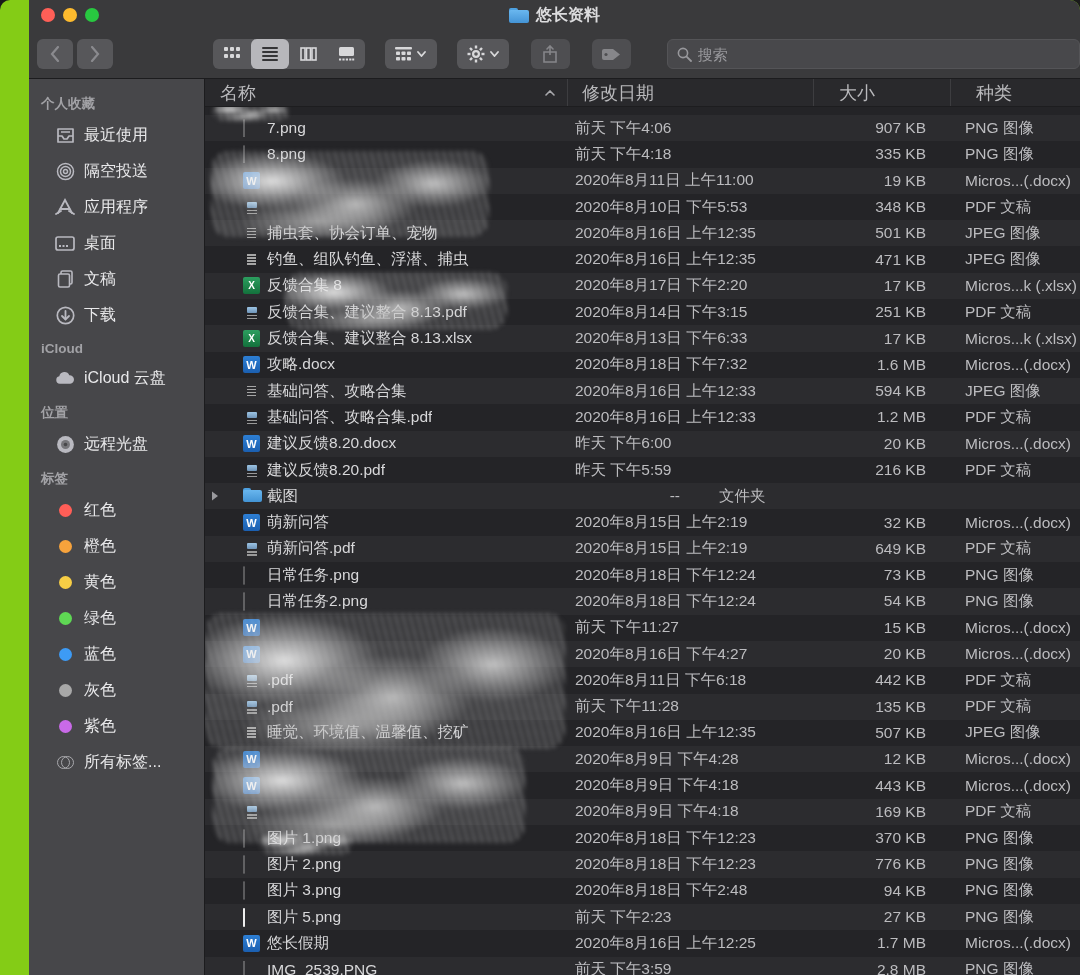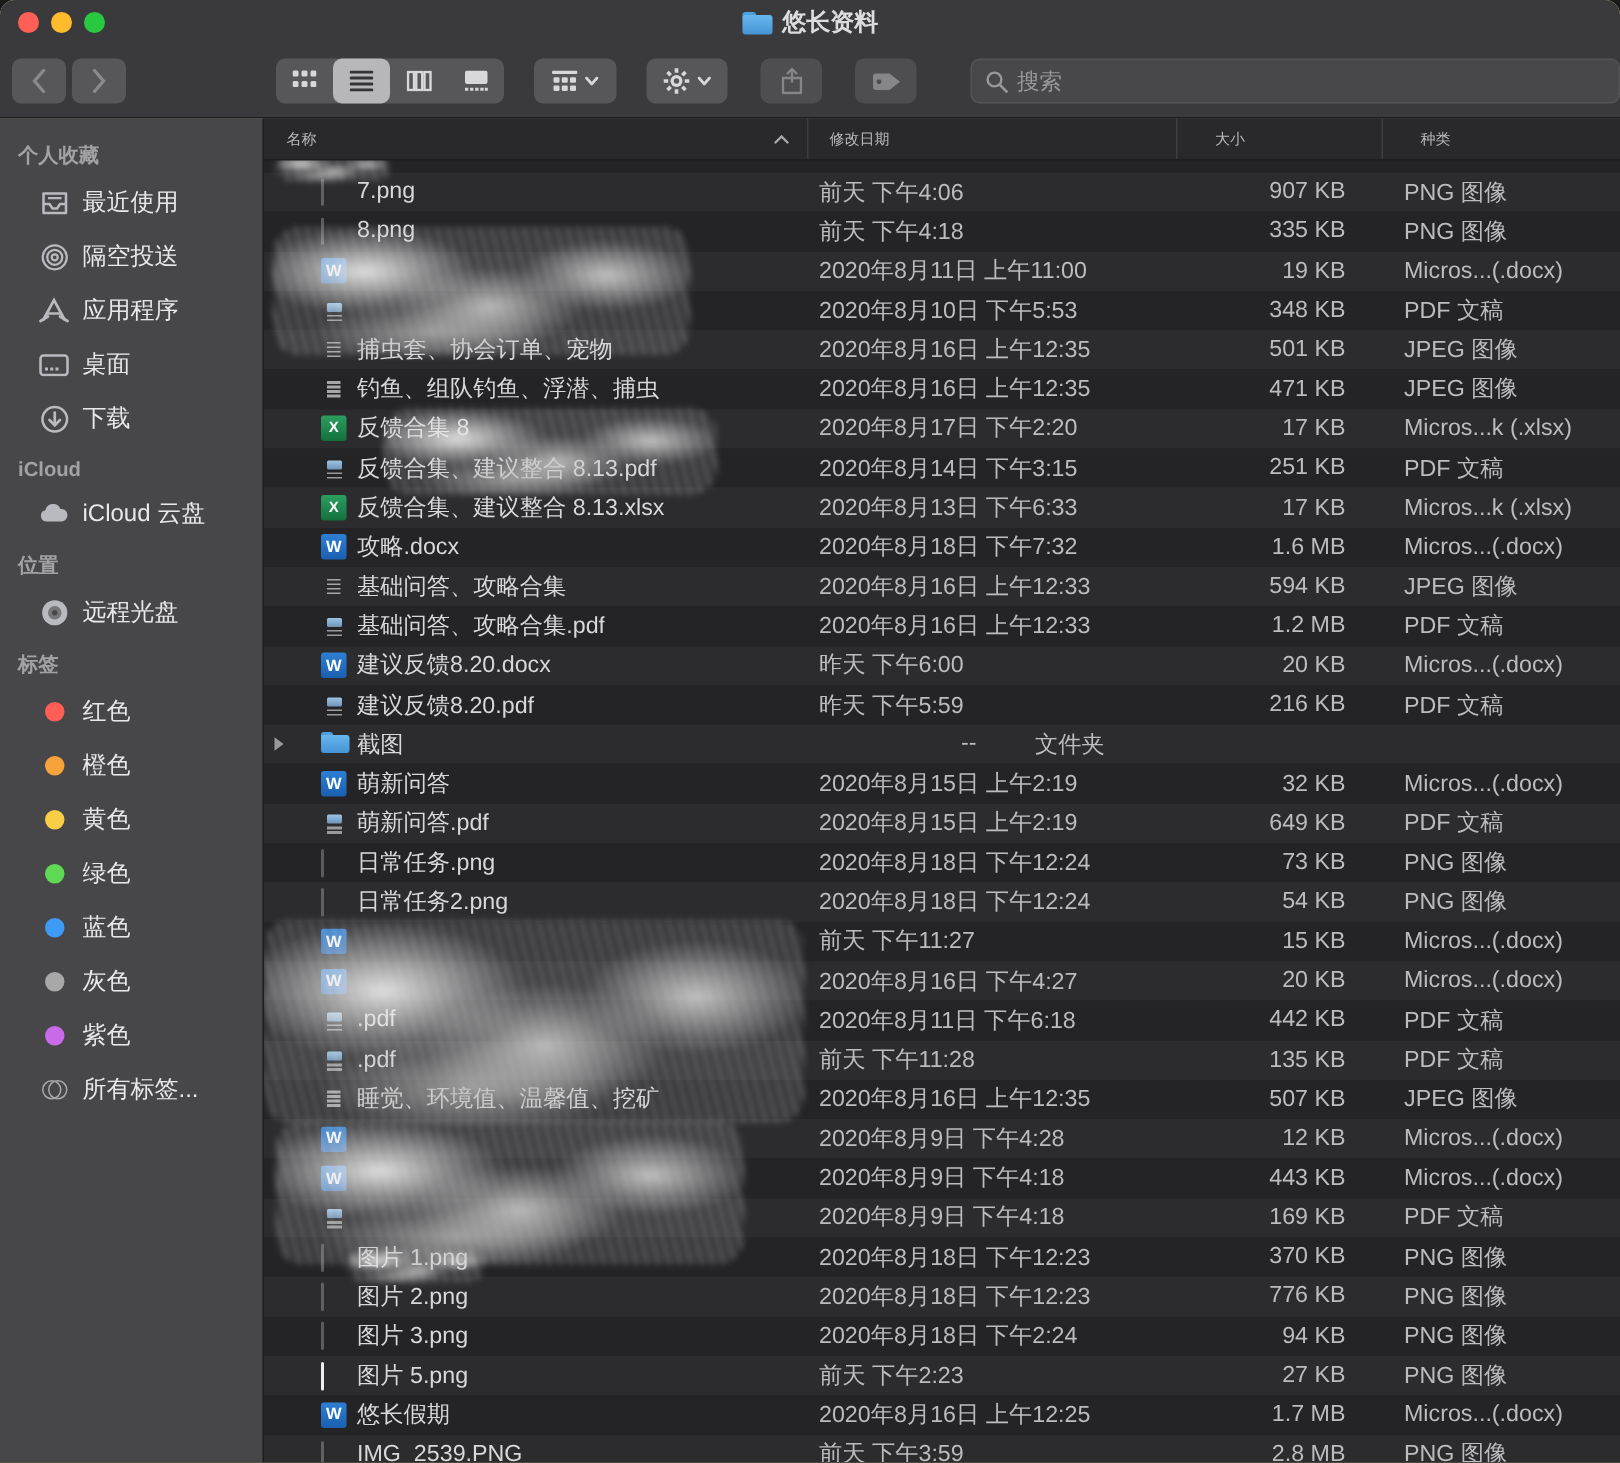--- a/index.html
+++ b/index.html
@@ -1,19 +1,19 @@
 <!DOCTYPE html>
 <html><head>
 <meta charset="utf-8">
 <style>
   * { margin:0; padding:0; box-sizing:border-box; }
   html,body { width:1080px; height:975px; overflow:hidden; background:#1a1a1a;
     font-family:"Liberation Sans","DejaVu Sans",sans-serif; }
-  .window { width:1080px; height:975px; background:#fef9c3; border-radius:10px 10px 0 0;
-    overflow:hidden; display:flex; flex-direction:column; }
+  .window { width:1080px; height:975px; background:#84cc16; border-radius:10px 10px 0 0;
+    overflow:hidden; display:flex; flex-direction:column;padding-left:29px; }
 
   
   .chrome { background:#3a3a3c; border-bottom:1px solid #1c1c1e; flex:0 0 78px; }
   .titlebar { height:30px; display:flex; align-items:center; position:relative; }
   .traffic { display:flex; gap:8px; margin-left:12px; }
   .light { width:14px; height:14px; border-radius:50%; }
   .title-wrap { position:absolute; left:0; right:0; top:0; height:30px;
     display:flex; align-items:center; justify-content:center; gap:7px; pointer-events:none; }
   .title-folder { width:20px; height:15px; position:relative; }
   .title-folder::before { content:""; position:absolute; left:0; top:0; width:9px; height:4px;
@@ -54,21 +54,21 @@
   .tag-dot { width:13px; height:13px; border-radius:50%; margin:0 3px; }
   .tag-all { width:17px; height:13px; position:relative; margin:0 1px; }
   .tag-all i { position:absolute; top:0; width:13px; height:13px; border:1.5px solid #a9a9ad;
     border-radius:50%; }
   .tag-all i:nth-child(1){ left:0; } .tag-all i:nth-child(2){ left:4px; }
 
   .main { flex:1; display:flex; flex-direction:column; min-width:0; background:#242427; }
 
   
   .list-header { flex:0 0 28px; background:#29292c; border-bottom:1px solid #1d1d1f;
-    display:flex; color:#b9b9bc; font-size:10px; align-items:flex-end; }
+    display:flex; color:#b9b9bc; font-size:18px; align-items:flex-end; }
   .hcol { height:100%; display:flex; align-items:center; }
   .hcol-name { width:362px; padding-left:15px; justify-content:space-between; }
   .hcol-date { width:246px; padding-left:14px; border-left:1px solid #3d3d40; }
   .hcol-size { width:137px; padding-left:25px; border-left:1px solid #3d3d40; }
   .hcol-kind { flex:1; padding-left:25px; border-left:1px solid #3d3d40; }
   .sort-arrow { margin-right:12px; color:#a8a8ac; }
 
   
   .list-body { flex:1; position:relative; overflow:hidden; }
   .partial-row { height:8px; background:#242427; }
@@ -304,20 +304,29 @@
               <rect x="1" y="1" width="18" height="13" rx="2" fill="none" stroke="currentColor" stroke-width="1.7"></rect>
               <rect x="4" y="9" width="2" height="2" fill="currentColor"></rect>
               <rect x="7.5" y="9" width="2" height="2" fill="currentColor"></rect>
               <rect x="11" y="9" width="2" height="2" fill="currentColor"></rect>
             </svg>
           </span>
           <span>桌面</span>
         </div>
         <div class="sb-item">
           <span class="sb-icon">
+            <svg width="17" height="18" viewBox="0 0 17 18">
+              <rect x="4" y="1" width="11" height="13" rx="1.5" fill="none" stroke="currentColor" stroke-width="1.6"></rect>
+              <rect x="1.5" y="4" width="11" height="13" rx="1.5" fill="#47474a" stroke="currentColor" stroke-width="1.6"></rect>
+            </svg>
+          </span>
+          <span>文稿</span>
+        </div>
+        <div class="sb-item">
+          <span class="sb-icon">
             <svg width="19" height="19" viewBox="0 0 19 19">
               <circle cx="9.5" cy="9.5" r="8.2" fill="none" stroke="currentColor" stroke-width="1.7"></circle>
               <g stroke="currentColor" stroke-width="1.8" stroke-linecap="round" fill="none">
                 <line x1="9.5" y1="5" x2="9.5" y2="13"></line>
                 <path d="M6 10 L9.5 13.5 L13 10"></path>
               </g>
             </svg>
           </span>
           <span>下载</span>
         </div>
@@ -728,21 +737,21 @@
             <div class="c-date">2020年8月18日 下午12:23</div>
             <div class="c-size">776 KB</div>
             <div class="c-kind">PNG 图像</div>
           </div>
           <div class="frow">
             <div class="c-name">
               <span class="c-tri"></span>
               <span class="c-icon"><span class="fi fi-img v-photo"></span></span>
               <span class="c-namelabel">图片 3.png</span>
             </div>
-            <div class="c-date">2020年8月18日 下午2:24</div>
+            <div class="c-date">2020年8月18日 下午2:48</div>
             <div class="c-size">94 KB</div>
             <div class="c-kind">PNG 图像</div>
           </div>
           <div class="frow stripe">
             <div class="c-name">
               <span class="c-tri"></span>
               <span class="c-icon"><span class="fi fi-img v-grid"></span></span>
               <span class="c-namelabel">图片 5.png</span>
             </div>
             <div class="c-date">前天 下午2:23</div>

